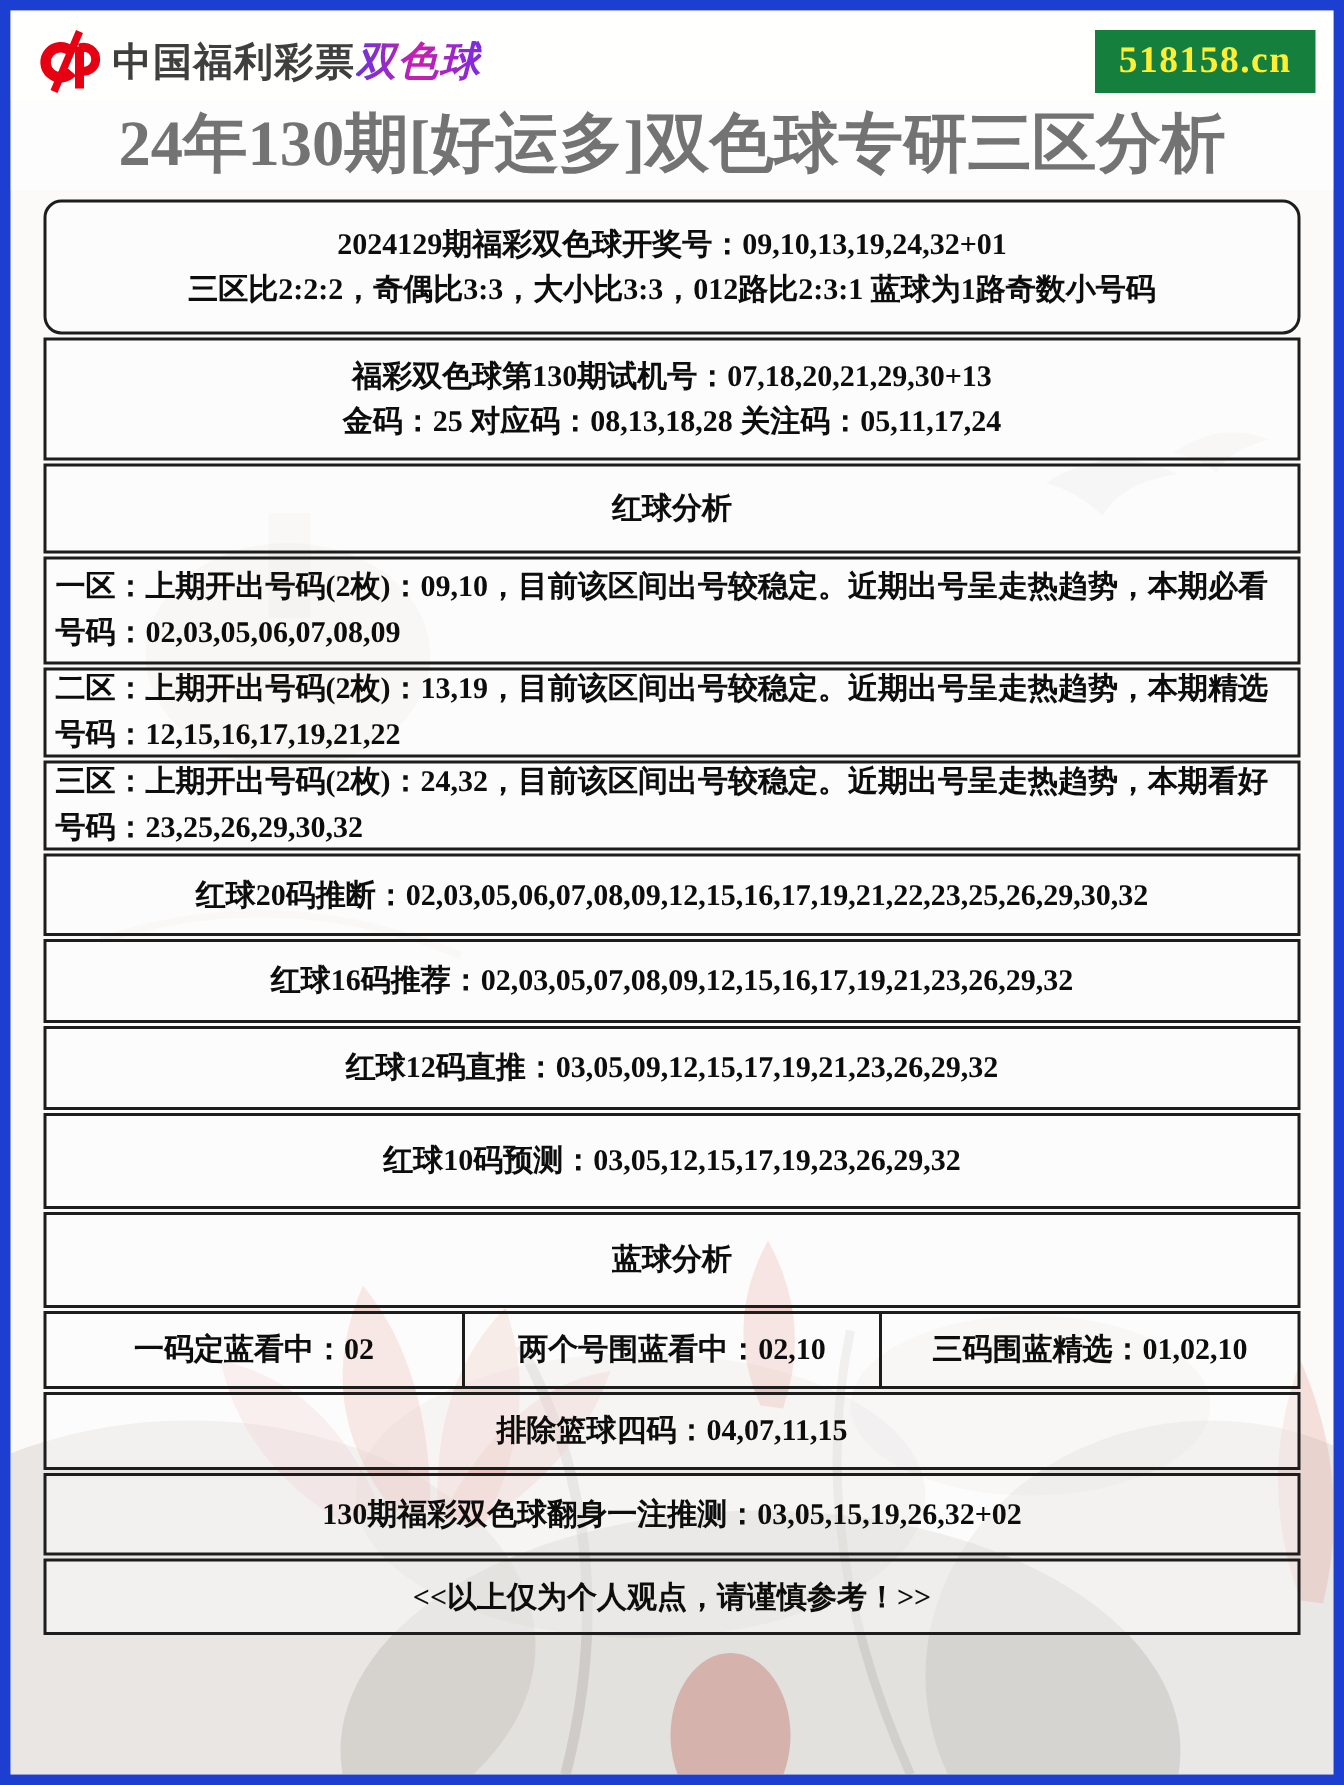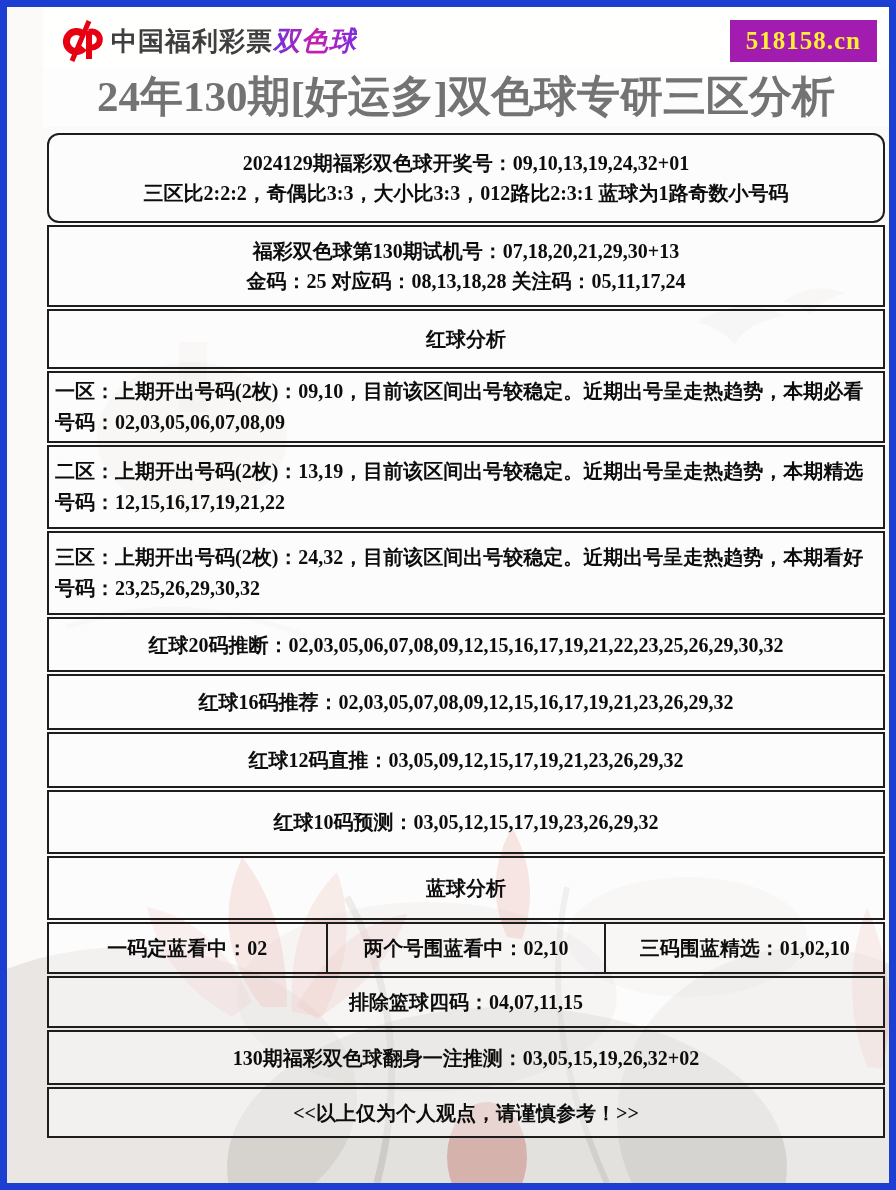--- a/index.html
+++ b/index.html
@@ -6,41 +6,41 @@
   .page{
     position:relative;
     width:896px;height:1190px;
     box-sizing:border-box;
     border:7px solid #1c3ed1;
     background:#fbfaf9;
     overflow:hidden;
     font-family:"Liberation Serif","DejaVu Serif",serif;
   }
   .watermark{position:absolute;top:0;left:0;z-index:0;}
-  .content{position:relative;z-index:1;padding-left:36px;}
+  .content{position:relative;z-index:1;}
   
   .header{
     display:flex;align-items:center;
     padding:8px 12px 0 16px;height:52px;
     background:rgba(255,255,255,0.85);
   }
   .brand{display:flex;align-items:center;}
   .brand-text1{
     font-family:"Liberation Sans","DejaVu Sans",sans-serif;
     font-weight:700;font-size:26px;color:#3f3f3f;margin-left:6px;letter-spacing:1px;
   }
   .brand-text2{
     font-family:"Liberation Sans","DejaVu Sans",sans-serif;
     font-weight:700;font-style:italic;font-size:27px;letter-spacing:1px;
     background:linear-gradient(90deg,#6a35d8,#c81fb0,#7b2be2);
     -webkit-background-clip:text;background-clip:text;color:transparent;
   }
   .spacer{flex:1;}
   .badge{
-    background:#a21caf;color:#ffee33;
+    background:#15803d;color:#ffee33;
     font-weight:700;font-size:25px;
     padding:7px 16px;letter-spacing:1px;
   }
   
   .title{
     text-align:center;
     font-size:43px;font-weight:700;color:#737373;
     height:60px;line-height:60px;
     white-space:nowrap;letter-spacing:0px;
     background:rgba(255,255,255,0.6);
@@ -60,21 +60,21 @@
   .row:first-child{margin-top:0;border-radius:12px;}
   .row.left{align-items:flex-start;text-align:left;padding:4px 6px;line-height:31px;}
   .row.single{white-space:nowrap;}
   .row.cols{flex-direction:row;padding:0;align-items:stretch;}
   .col{
     flex:1;display:flex;align-items:center;justify-content:center;
     border-right:2px solid #1d1d1d;white-space:nowrap;
   }
   .col:last-child{border-right:none;}
   .h90{height:90px;}  .h82{height:82px;}  .h60{height:60px;}
-  .h86{height:72px;}  .h84{height:84px;}  .h55{height:55px;}
+  .h86{height:72px;}  .h84{height:60px;}  .h55{height:55px;}
   .h56{height:56px;}  .h54{height:64px;}  .h52{height:52px;}
   .h51{height:51px;}
 </style>
 </head>
 <body>
 
 <div class="page">
 
   <svg class="watermark" width="882" height="1176" viewBox="0 0 882 1176">
 

